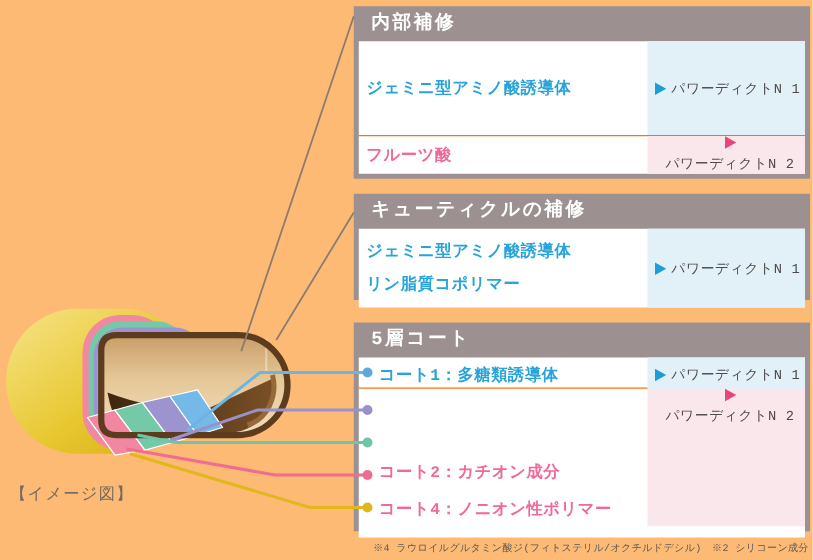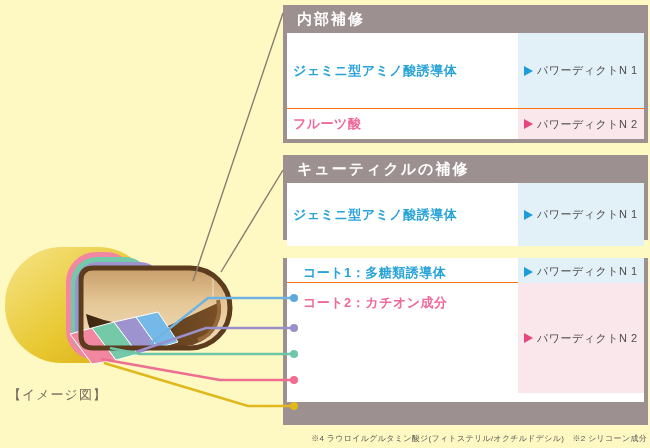--- a/index.html
+++ b/index.html
@@ -1,34 +1,34 @@
 <!DOCTYPE html>
 <html><head>
 <meta charset="utf-8">
 <style>
   html,body{margin:0;padding:0;}
-  .canvas{position:relative;width:650px;height:448px;background:#fef9c3;overflow:hidden;
-          font-family:Liberation Sans, sans-serif;}
+  .canvas{position:relative;width:650px;height:448px;background:#fdba74;overflow:hidden;
+          font-family:Liberation Mono, monospace;}
   
   .panel{position:absolute;left:283px;width:365px;background:#9C9190;
          padding:0 4px 4px;box-sizing:border-box;}
   .panel-header{margin:0;height:28px;line-height:28px;padding-left:10px;
                 font-size:15px;font-weight:bold;color:#ffffff;letter-spacing:2px;}
   .panel-body{background:#ffffff;}
   .group{display:grid;grid-template-columns:1fr 126px;}
   .group + .group{border-top:1px solid #f97316;}
   .items{padding-left:6px;display:flex;flex-direction:column;justify-content:center;}
   .item{font-size:13px;font-weight:bold;letter-spacing:0.5px;white-space:nowrap;}
   .txt-blue{color:#29A3D8;}
   .txt-pink{color:#F0699B;}
   .coat-items{padding-left:16px;}
   .item sup{font-size:8px;vertical-align:super;}
   .prod{display:flex;align-items:center;gap:4px;padding-left:6px;}
   .bg-blue{background:#E2F0F8;}
-  .bg-pink{background:#FAE7EB;}
+  .bg-pink{background:#FAE7EB;flex-direction:column;}
   .tri{width:0;height:0;border-style:solid;border-width:5px 0 5px 9px;
        border-color:transparent transparent transparent currentColor;flex:0 0 auto;}
   .prod-label{font-size:11px;color:#4F4B4B;letter-spacing:0.5px;white-space:nowrap;}
   
   .caption{position:absolute;left:8px;top:386px;font-size:13px;color:#756A5F;letter-spacing:1px;}
   .footnote{position:absolute;right:3px;top:433px;font-size:8px;color:#595757;letter-spacing:0.3px;white-space:nowrap;}
   
   .overlay{position:absolute;left:0;top:0;z-index:3;pointer-events:none;}
 </style>
 </head>
@@ -59,43 +59,46 @@
       </div>
     </div>
   </section>
 
   <section class="panel" style="top:155px;height:85px">
     <h2 class="panel-header">キューティクルの補修</h2>
     <div class="panel-body" style="height:63px">
       <div class="group" style="height:63px">
         <div class="items">
           <div class="item txt-blue" style="line-height:26px">ジェミニ型アミノ酸誘導体</div>
+          <div class="item txt-blue" style="line-height:26px">リン脂質コポリマー</div>
         </div>
         <div class="prod bg-blue">
           <span class="tri" style="color:#1E9CD7"></span>
           <span class="prod-label">パワーディクトN 1</span>
         </div>
       </div>
     </div>
   </section>
 
   <section class="panel" style="top:258px;height:167px">
+    <h2 class="panel-header">5層コート</h2>
     <div class="panel-body" style="height:144px">
       <div class="group" style="height:24px">
         <div class="items coat-items">
           <div class="item txt-blue" style="line-height:24px"><span>コート1：多糖類誘導体</span><sup></sup></div>
         </div>
         <div class="prod bg-blue">
           <span class="tri" style="color:#1E9CD7"></span>
           <span class="prod-label">パワーディクトN 1</span>
         </div>
       </div>
       <div class="group" style="height:110px">
-        <div class="items coat-items" style="justify-content:space-between;padding-top:4px">
+        <div class="items coat-items" style="justify-content:flex-end;padding-top:4px">
           <div class="item txt-pink" style="line-height:26px"><span>コート2：カチオン成分</span><sup></sup></div>
+          <div class="item txt-pink" style="line-height:26px"><span>コート4：ノニオン性ポリマー</span><sup></sup></div>
         </div>
         <div class="prod bg-pink">
           <span class="tri" style="color:#E8447E"></span>
           <span class="prod-label">パワーディクトN 2</span>
         </div>
       </div>
     </div>
   </section>
 
   <div class="caption">【イメージ図】</div>

